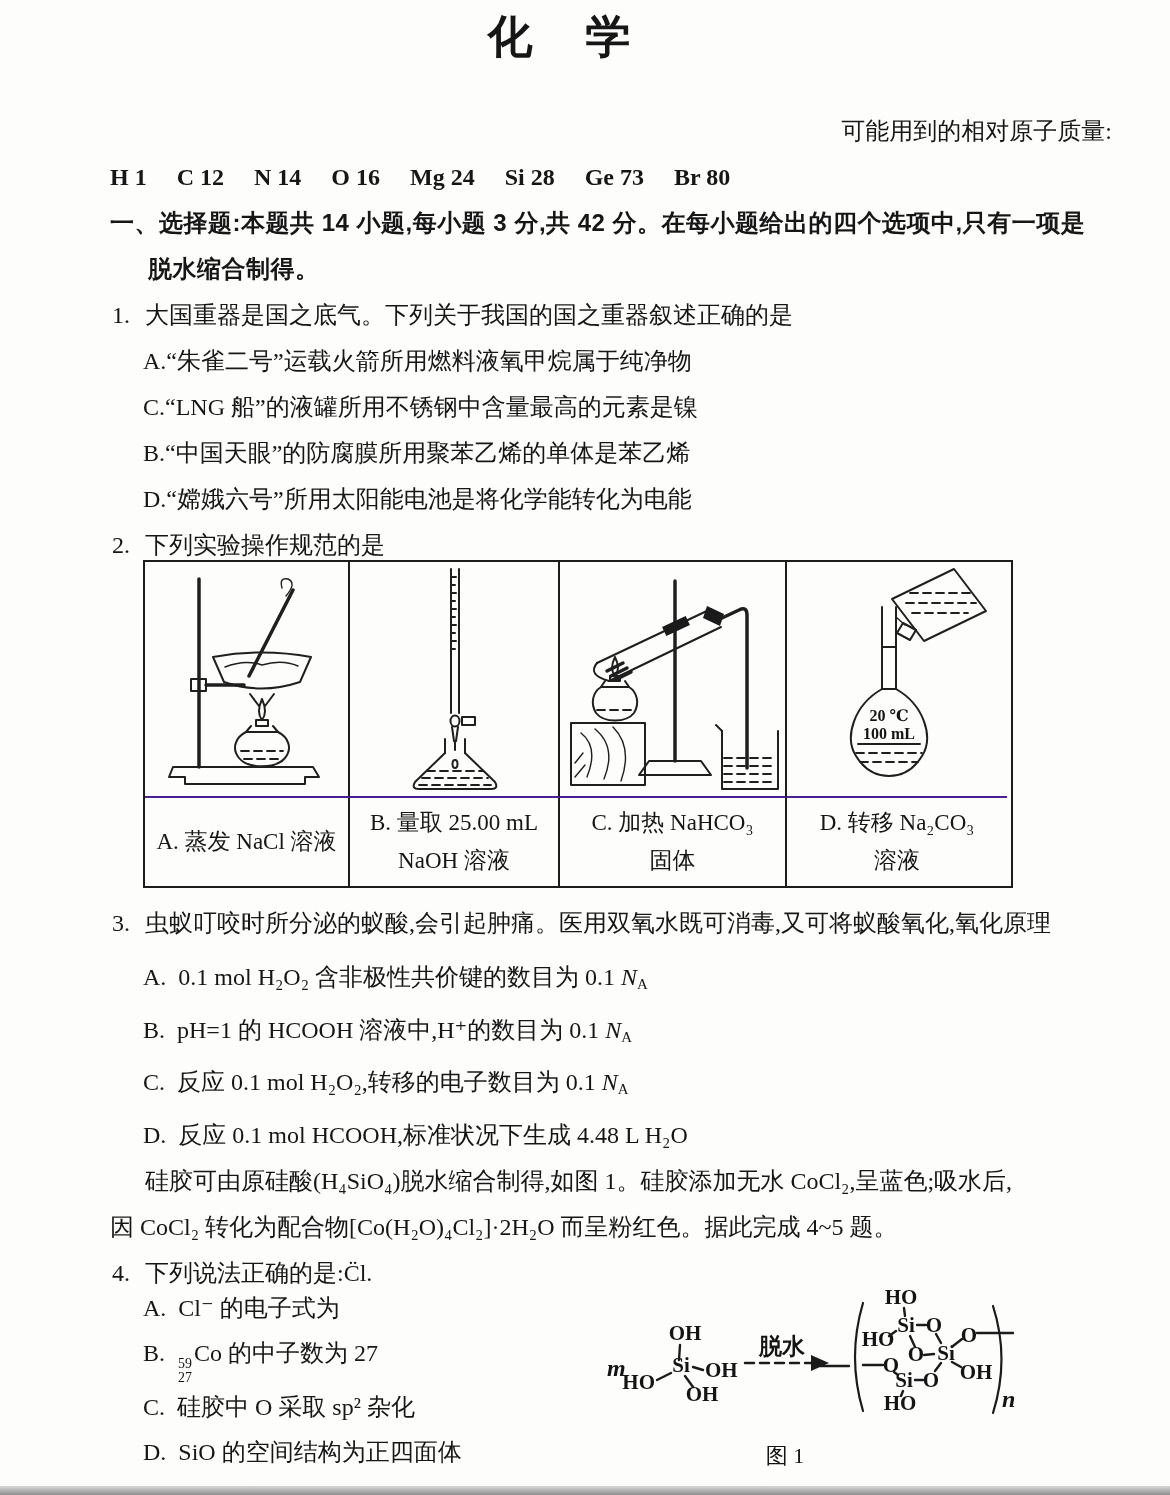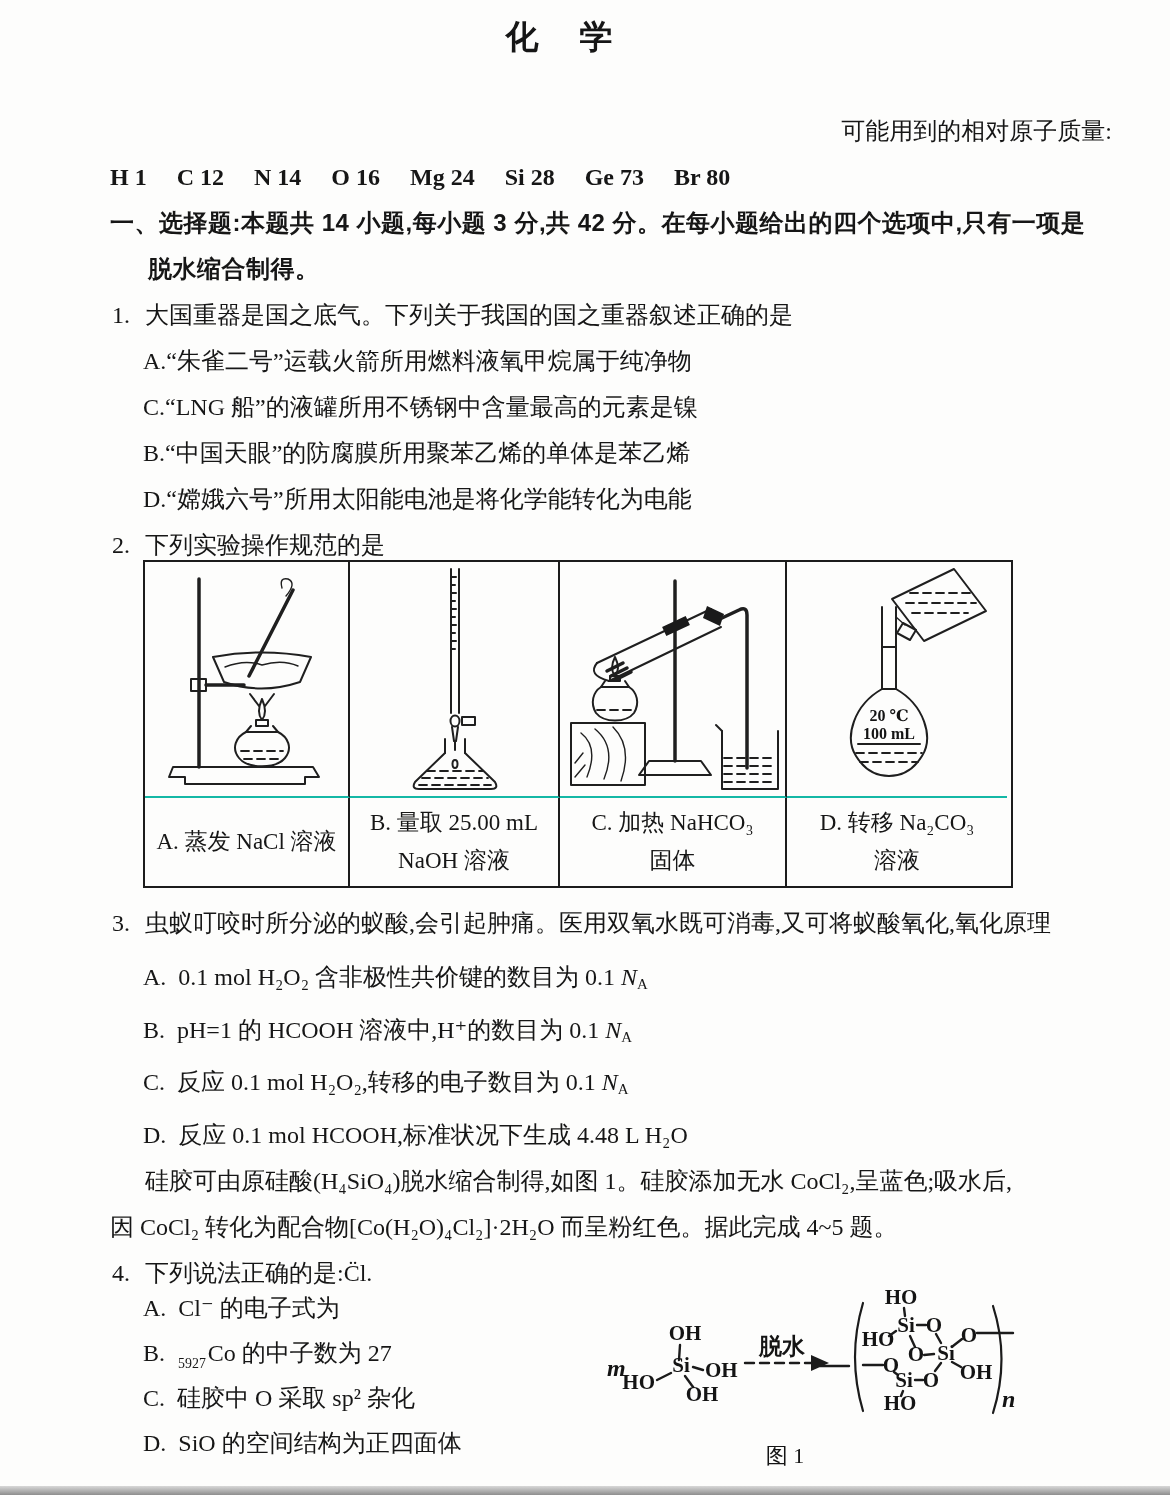--- a/index.html
+++ b/index.html
@@ -4,45 +4,45 @@
 <style>
   html,body{margin:0;padding:0;}
   body{
     width:1170px;height:1495px;position:relative;overflow:hidden;
     background:#fdfdfc;color:#161616;
     font-family:"Liberation Serif","DejaVu Serif",serif;
     font-size:24px;
   }
   .doc{position:absolute;inset:0;padding:0 58px 0 110px;}
   .title{
-    text-align:center;font-size:33px;font-weight:bold;
+    text-align:center;font-size:45px;font-weight:bold;
     margin:6px 0 0 -100px;height:62px;line-height:62px;letter-spacing:4px;
   }
   .line{line-height:46px;white-space:nowrap;}
   .masses-label{margin-top:40px;text-align:right;}
   .masses{display:flex;gap:30px;font-weight:bold;}
   .hei{font-family:"Liberation Sans",sans-serif;font-weight:bold;letter-spacing:.5px;}
   .sec2{padding-left:38px;}
   .qline{display:flex;}
   .qnum{width:33px;flex:0 0 33px;padding-left:2px;}
   .opts{padding-left:33px;}
   .indent1{text-indent:35px;}
   sub{font-size:.62em;vertical-align:-.25em;}
   i{font-style:italic;}
-  .stack{display:inline-flex;align-items:flex-start;
+  .stack{display:inline-flex;flex-direction:column;align-items:flex-start;
     font-size:.58em;line-height:1.0;vertical-align:-.5em;margin:0 2px 0 1px;}
   .stack span{display:block;}
   
   .qtable{
     margin:-8px 0 0 33px;width:866px;
     border:2.5px solid #1c1c1c;
     display:grid;grid-template-columns:205px 210px 227px 220px;
     grid-template-rows:236px 88px;background:#fdfdfc;
   }
-  .qtable .cell{border-right:2px solid #1c1c1c;border-bottom:2px solid #14b8a6;
+  .qtable .cell{border-right:2px solid #1c1c1c;border-bottom:2px solid #4c1d95;
     display:flex;align-items:center;justify-content:center;overflow:hidden;}
   .qtable .cell.lastcol{border-right:none;}
   .qtable .cap{border-bottom:none;flex-direction:column;font-size:23px;line-height:38px;white-space:nowrap;}
   .appsvg{display:block;}
   .appsvg path,.appsvg line,.appsvg rect,.appsvg ellipse,.appsvg circle,.appsvg polyline{
     stroke:#1f1f1f;fill:none;stroke-width:2;stroke-linecap:round;stroke-linejoin:round;}
   .appsvg .fill{fill:#1a1a1a;stroke:none;}
   .appsvg .thick{stroke-width:3.5;}
   .appsvg .thin{stroke-width:1.4;}
   .appsvg .dash{stroke-dasharray:8 5;stroke-width:1.8;}

